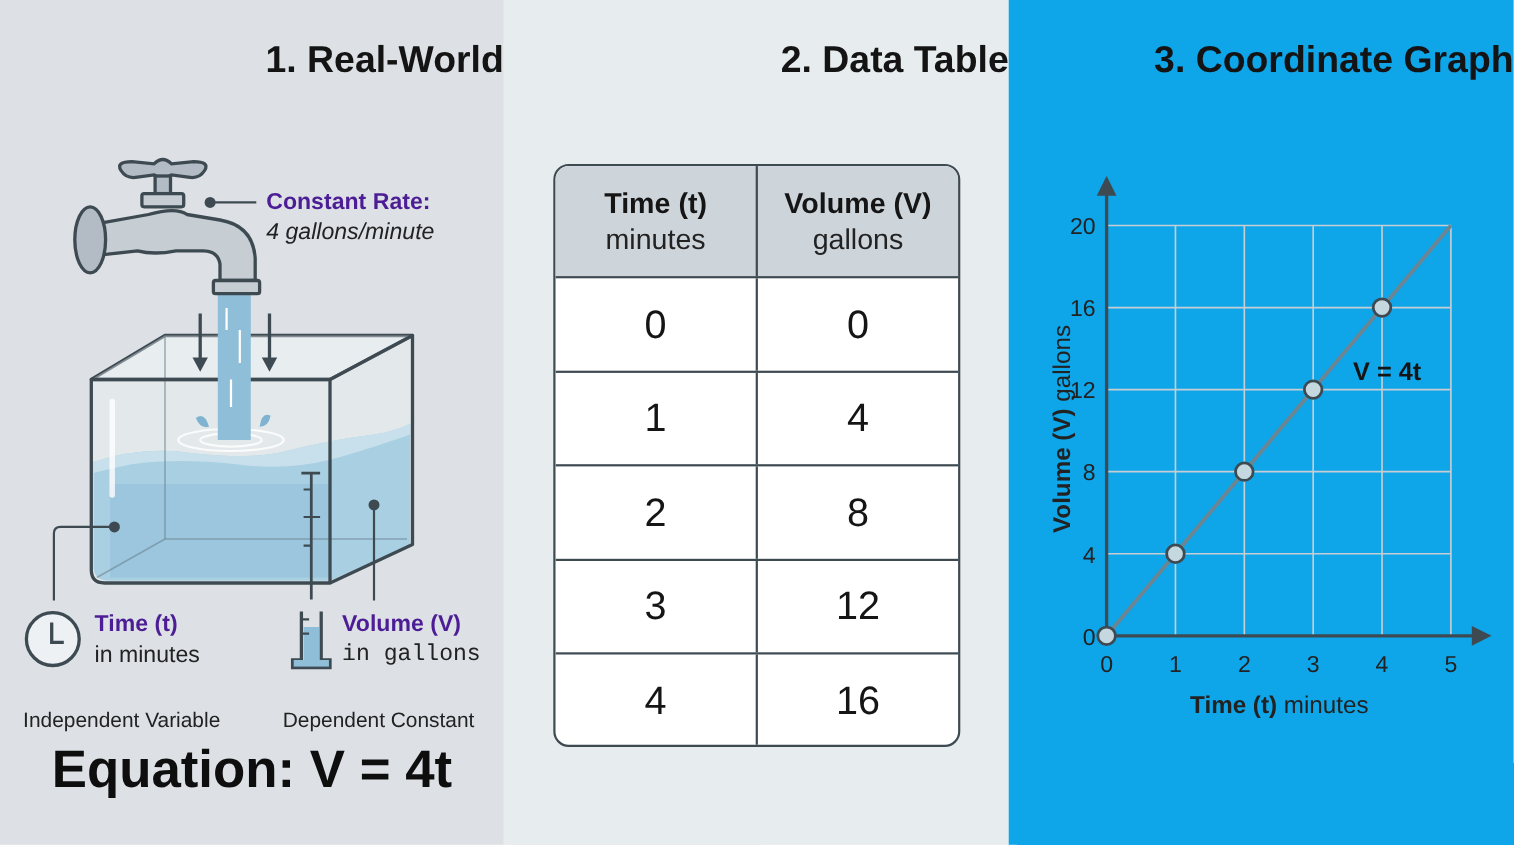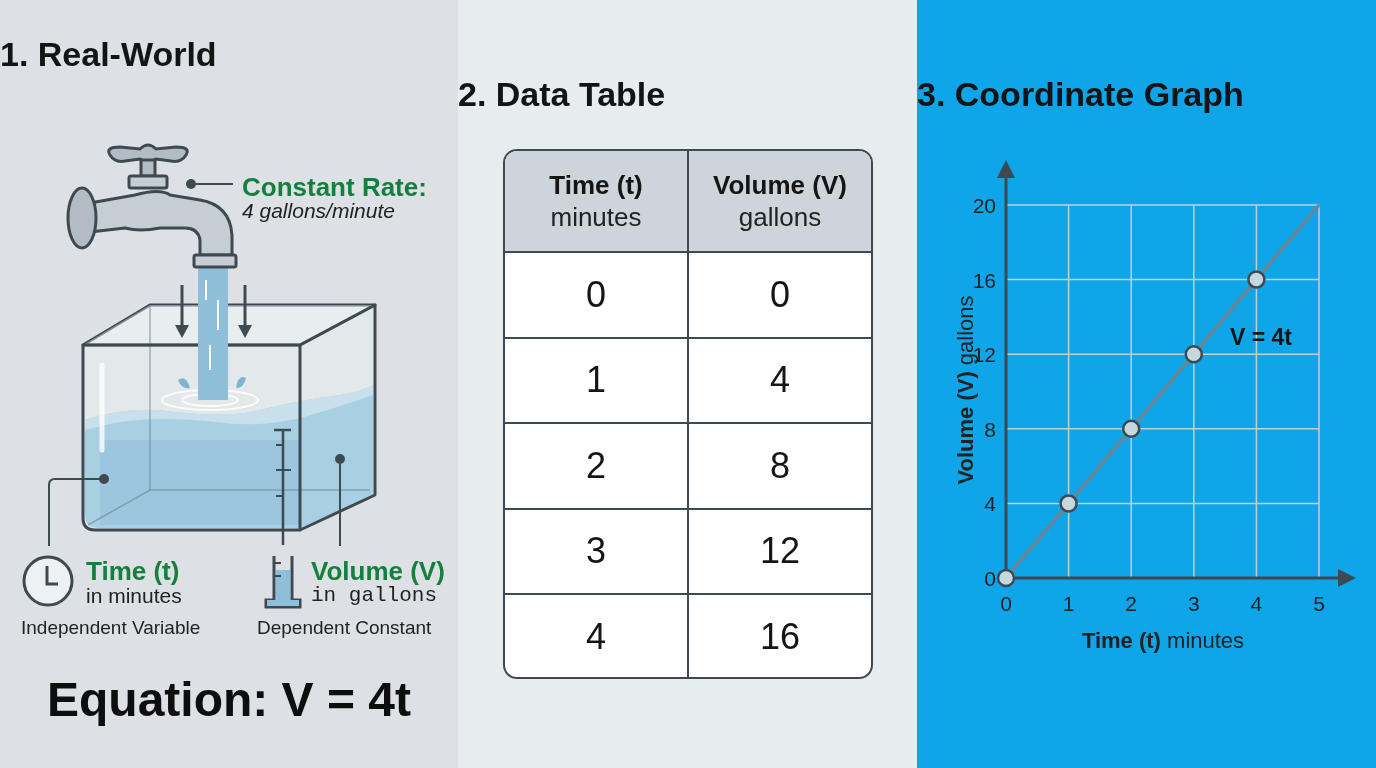--- a/index.html
+++ b/index.html
@@ -2,27 +2,27 @@
 <html><head>
 <meta charset="utf-8">
 <style>
   html, body { margin:0; padding:0; }
   body { width:1376px; height:768px; overflow:hidden; font-family:"Liberation Sans", sans-serif; color:#111; }
   .wrap { display:flex; width:1376px; height:768px; }
   .panel { position:relative; height:768px; box-sizing:border-box; }
   .p1 { width:458px; background:#dde1e5; }
   .p2 { width:459px; background:#e7ecee; }
   .p3 { width:459px; background:#0ea5e9; }
-  .title { position:absolute; left:0; right:0; text-align:left; font-weight:bold; font-size:34px; line-height:44px; color:#141414; }
+  .title { position:absolute; left:0; right:0; text-align:right; font-weight:bold; font-size:34px; line-height:44px; color:#141414; }
   .p1 .title { top:32px; }
-  .p2 .title, .p3 .title { top:32px;margin-top:40px; }
+  .p2 .title, .p3 .title { top:32px; }
   .abs { position:absolute; }
-  .lbl-bold { font-weight:bold; font-size:26px; color:#15803d; }
+  .lbl-bold { font-weight:bold; font-size:21px; color:#4c1d95; }
   .lbl-reg { font-size:21px; color:#222; }
-  .lbl-small { font-size:19px; color:#222; }
+  .lbl-small { font-size:19px; color:#222;margin-top:28px; }
   .equation { position:absolute; left:0; right:0; top:672px; text-align:center; font-weight:bold; font-size:48px; color:#0e0e0e; }
 
   
   .tbl { position:absolute; left:503px; top:149px; width:370px; height:530px; border:2.5px solid #3e4a52; border-radius:14px; overflow:hidden; box-sizing:border-box; background:#fff; }
   .trow { display:flex; border-top:2.5px solid #3e4a52; box-sizing:border-box; height:85.5px; }
   .trow:first-child { border-top:none; }
   .thead { height:100px; background:#cdd4da; }
   .cell { flex:1; display:flex; flex-direction:column; align-items:center; justify-content:center; box-sizing:border-box; }
   .cell + .cell { border-left:2.5px solid #3e4a52; }
   .th-main { font-weight:bold; font-size:26px; color:#151515; line-height:32px; }

